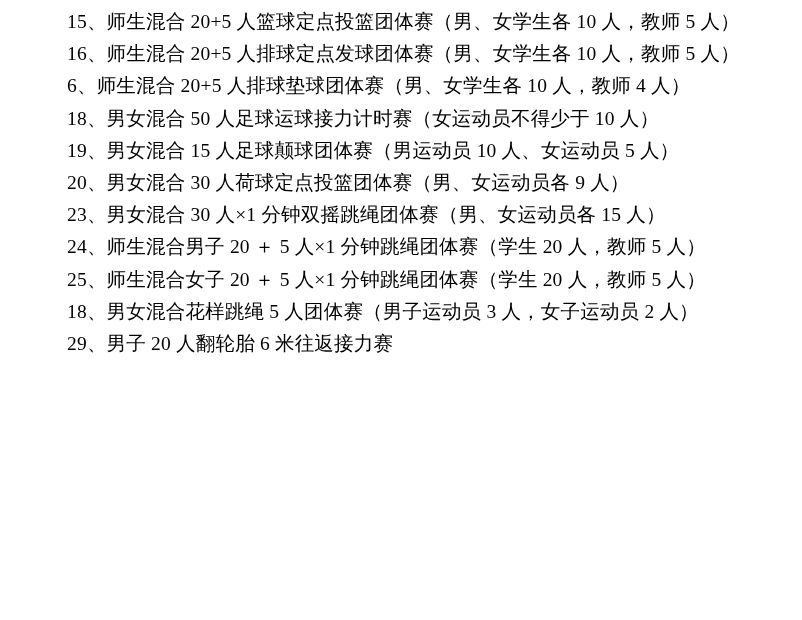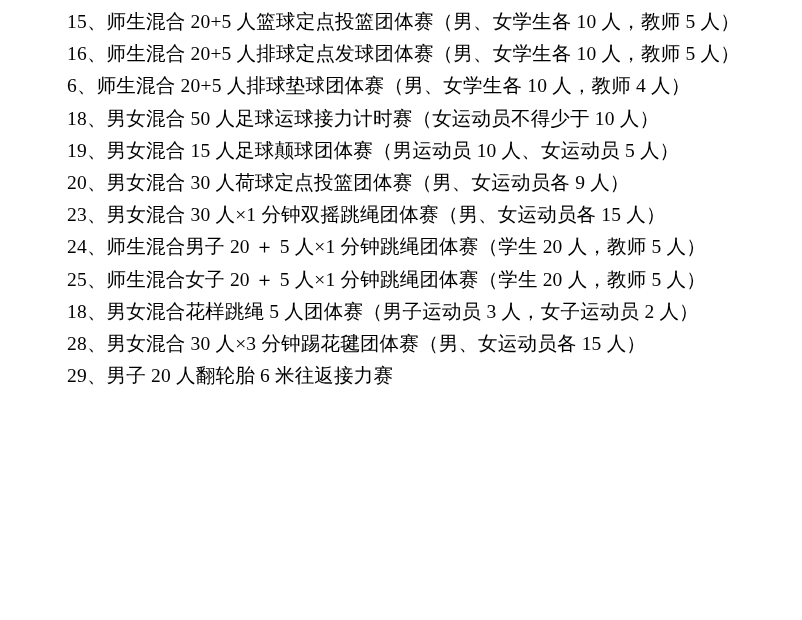--- a/index.html
+++ b/index.html
@@ -41,15 +41,14 @@
   <p class="item"><span>15、</span><span>师生混合 20+5 人篮球定点投篮团体赛（男、女学生各 10 人，教师 5 人）</span></p>
   <p class="item"><span>16、</span><span>师生混合 20+5 人排球定点发球团体赛（男、女学生各 10 人，教师 5 人）</span></p>
   <p class="item"><span>6、</span><span>师生混合 20+5 人排球垫球团体赛（男、女学生各 10 人，教师 4 人）</span></p>
   <p class="item"><span>18、</span><span>男女混合 50 人足球运球接力计时赛（女运动员不得少于 10 人）</span></p>
   <p class="item"><span>19、</span><span>男女混合 15 人足球颠球团体赛（男运动员 10 人、女运动员 5 人）</span></p>
   <p class="item"><span>20、</span><span>男女混合 30 人荷球定点投篮团体赛（男、女运动员各 9 人）</span></p>
   <p class="item"><span>23、</span><span>男女混合 30 人×1 分钟双摇跳绳团体赛（男、女运动员各 15 人）</span></p>
   <p class="item"><span>24、</span><span>师生混合男子 20 ＋ 5 人×1 分钟跳绳团体赛（学生 20 人，教师 5 人）</span></p>
   <p class="item"><span>25、</span><span>师生混合女子 20 ＋ 5 人×1 分钟跳绳团体赛（学生 20 人，教师 5 人）</span></p>
   <p class="item"><span>18、</span><span>男女混合花样跳绳 5 人团体赛（男子运动员 3 人，女子运动员 2 人）</span></p>
-  <p class="item"><span>28、</span><span>男女混合 30 人×3 分钟踢花毽团体赛（男、女运动员各 15 人）</span></p>
   <p class="item"><span>29、</span><span>男子 20 人翻轮胎 6 米往返接力赛</span></p>
 </div>
 
 </body></html>

